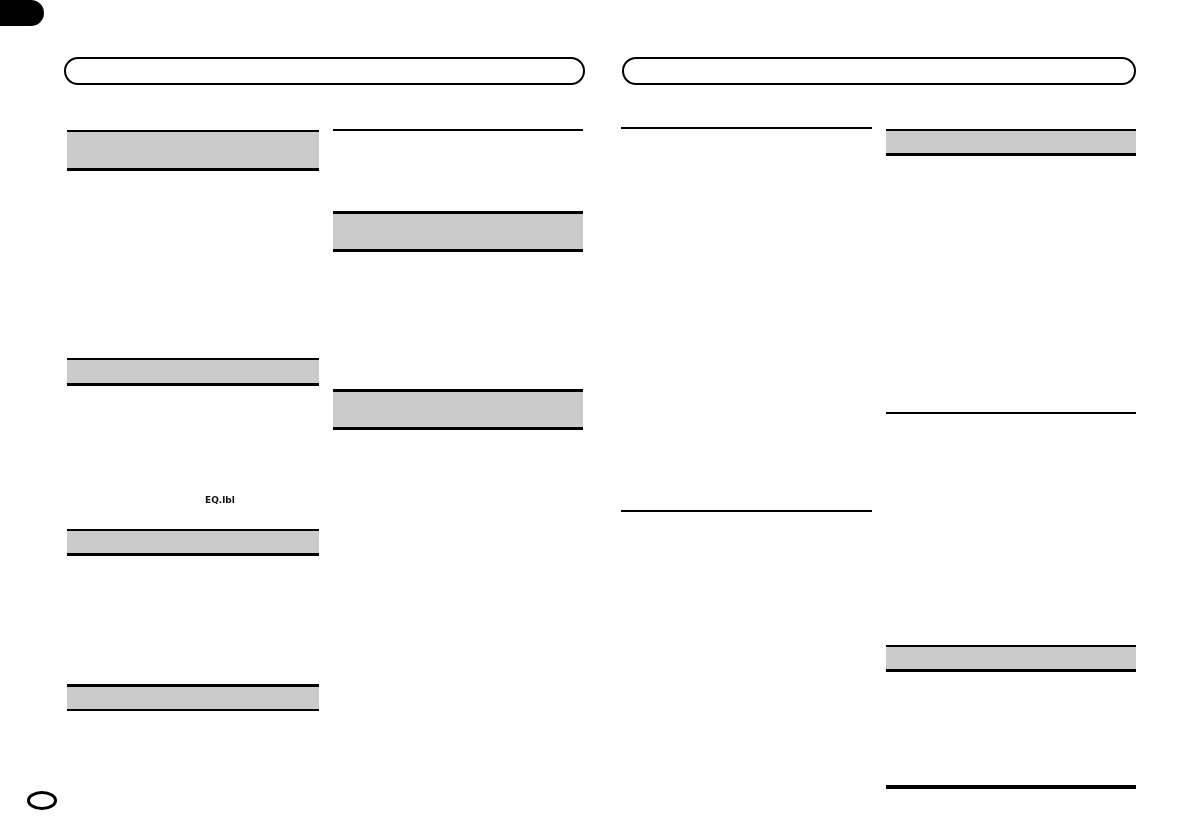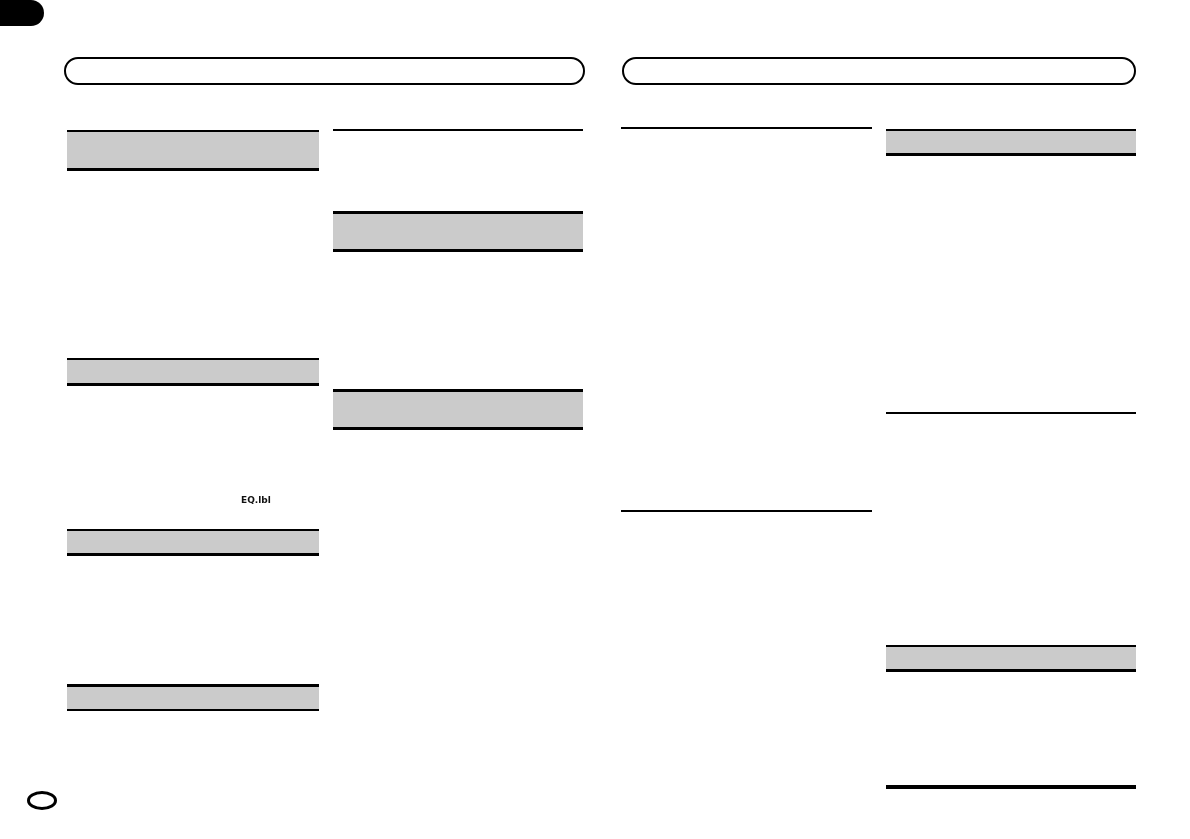--- a/index.html
+++ b/index.html
@@ -57,21 +57,20 @@
   .col4 { left: 886px; width: 250px; }
 
   .eq-label {
     left: 205px; top: 495px;
     font-size: 9px;
     font-weight: bold;
     letter-spacing: 0px;
     color: #111111;
     font-family: "DejaVu Sans", sans-serif;
     line-height: 11px;
-    margin-left: 36px;
   }
 
   .page-oval {
     left: 27px; top: 791px;
     width: 24px; height: 13px;
     background: #ffffff;
     border: 3px solid #000000;
     border-radius: 50%;
   }
 

